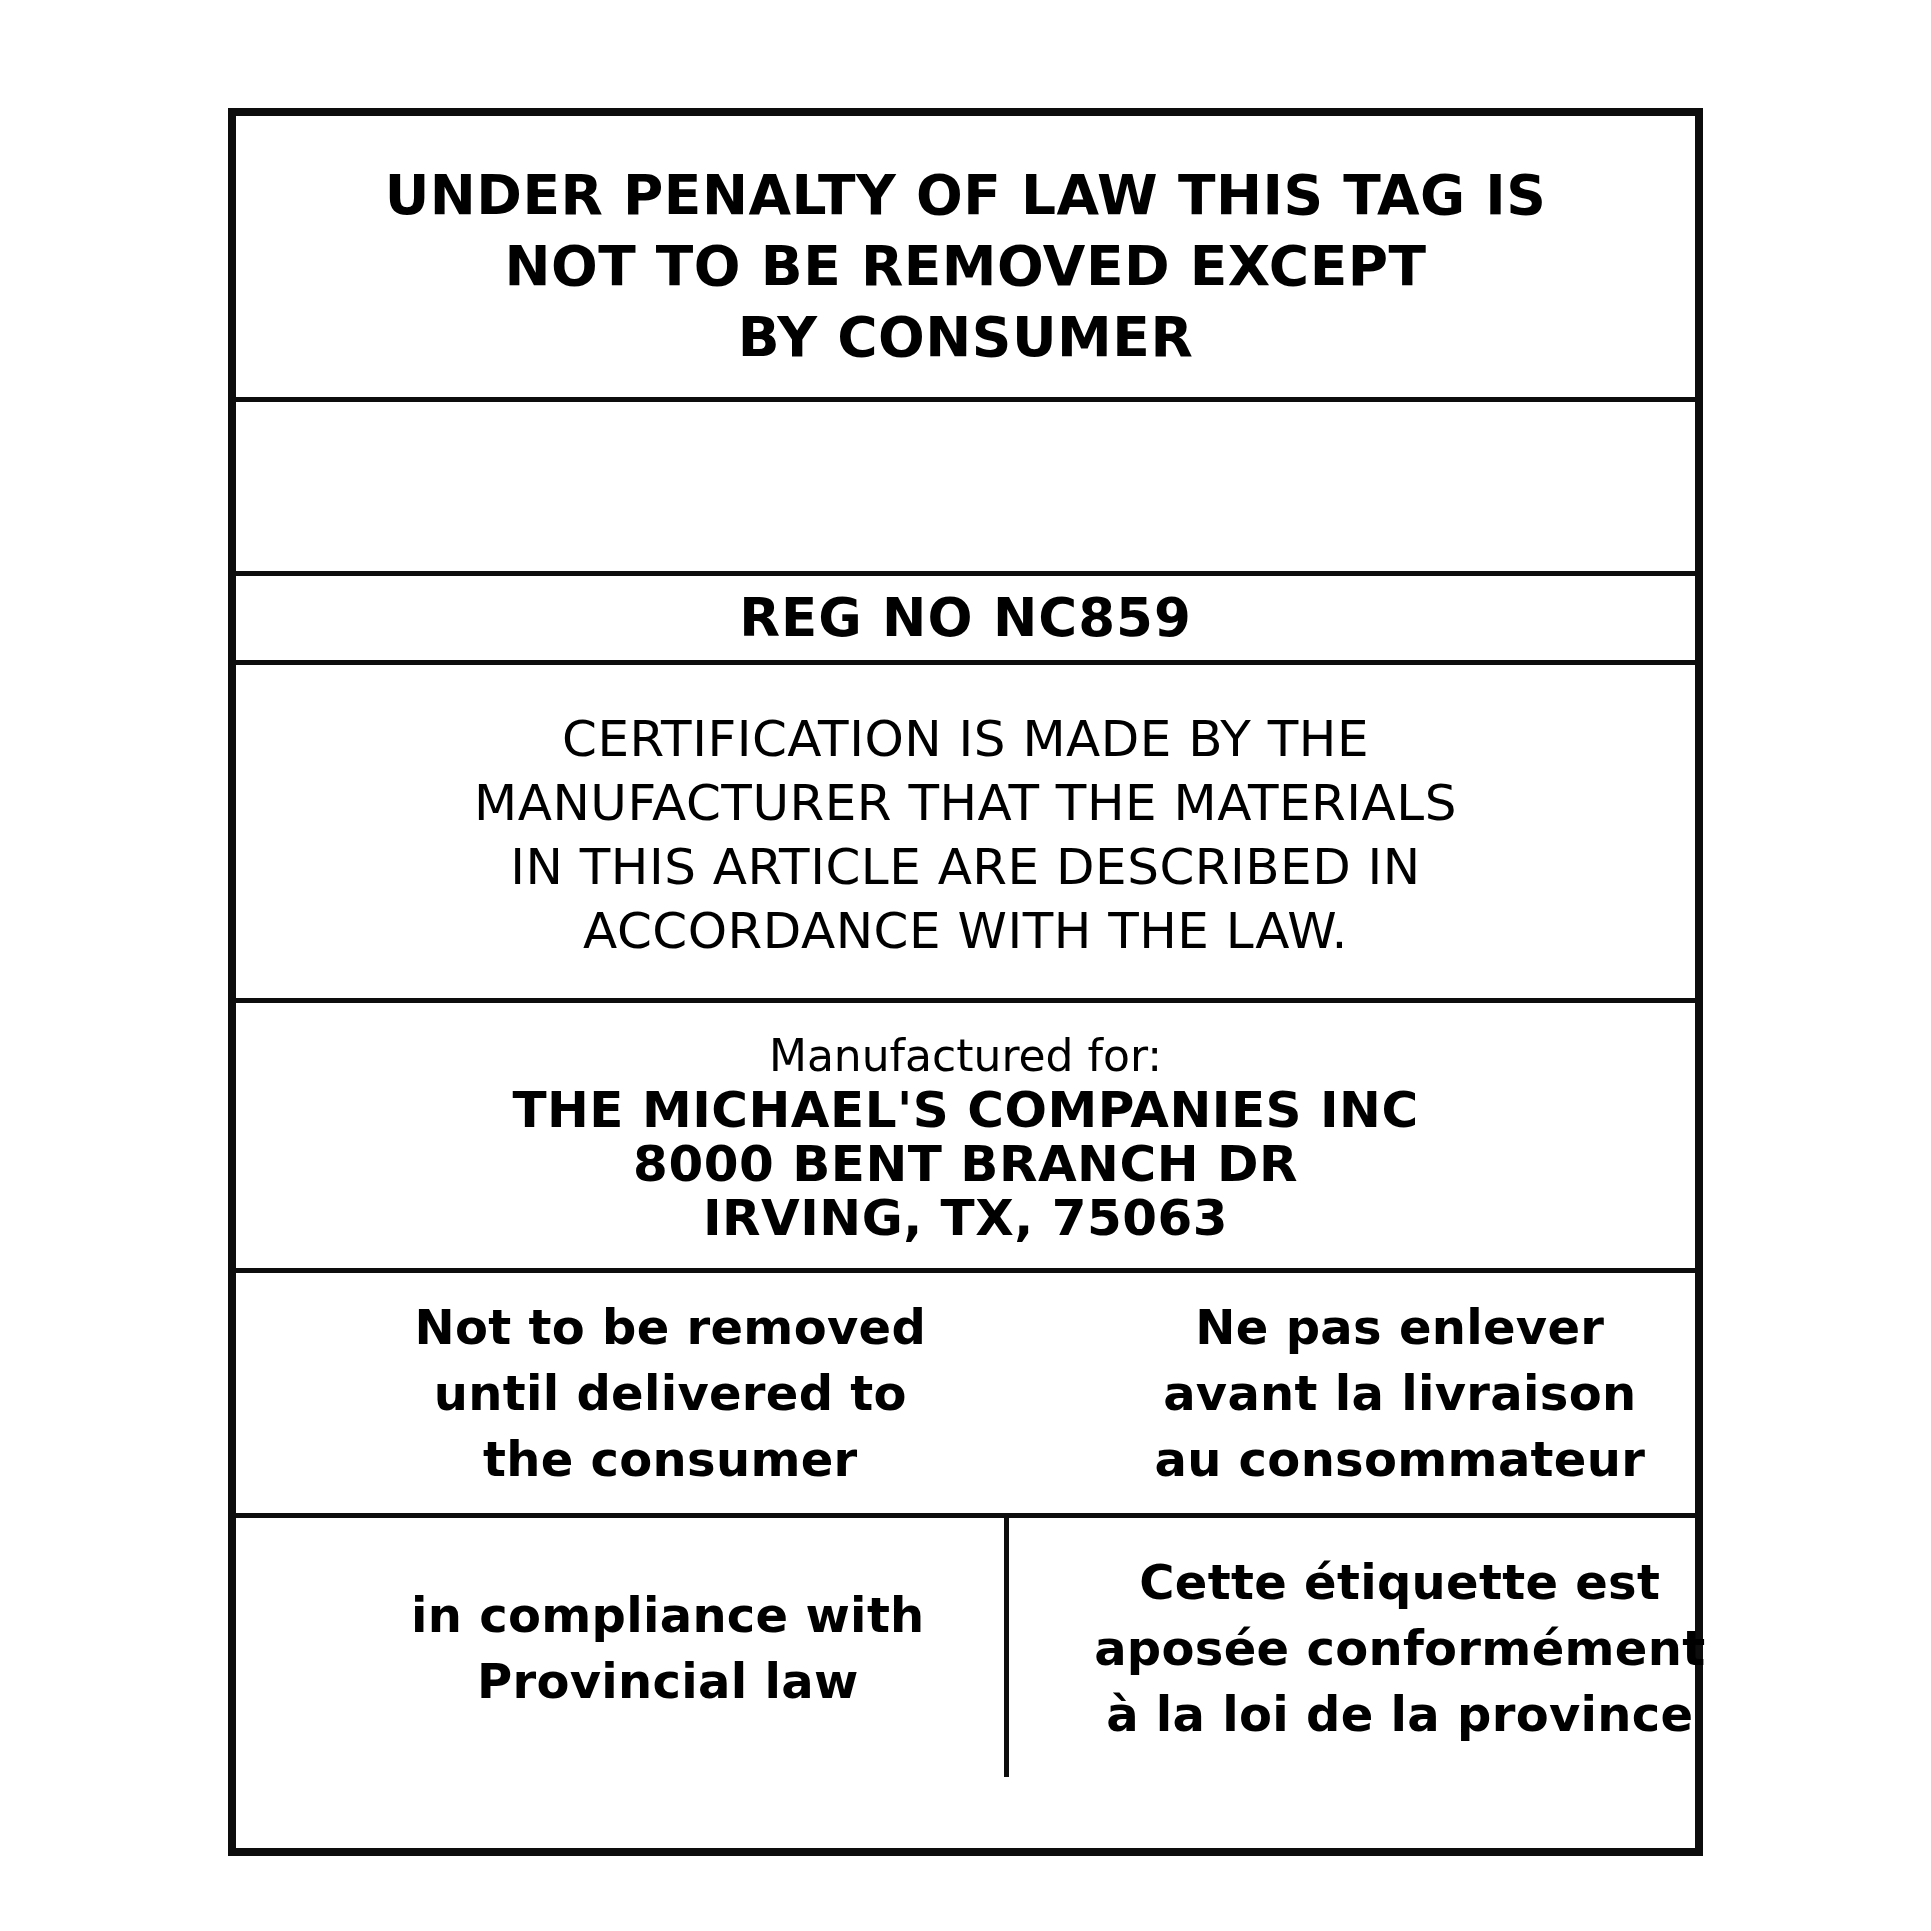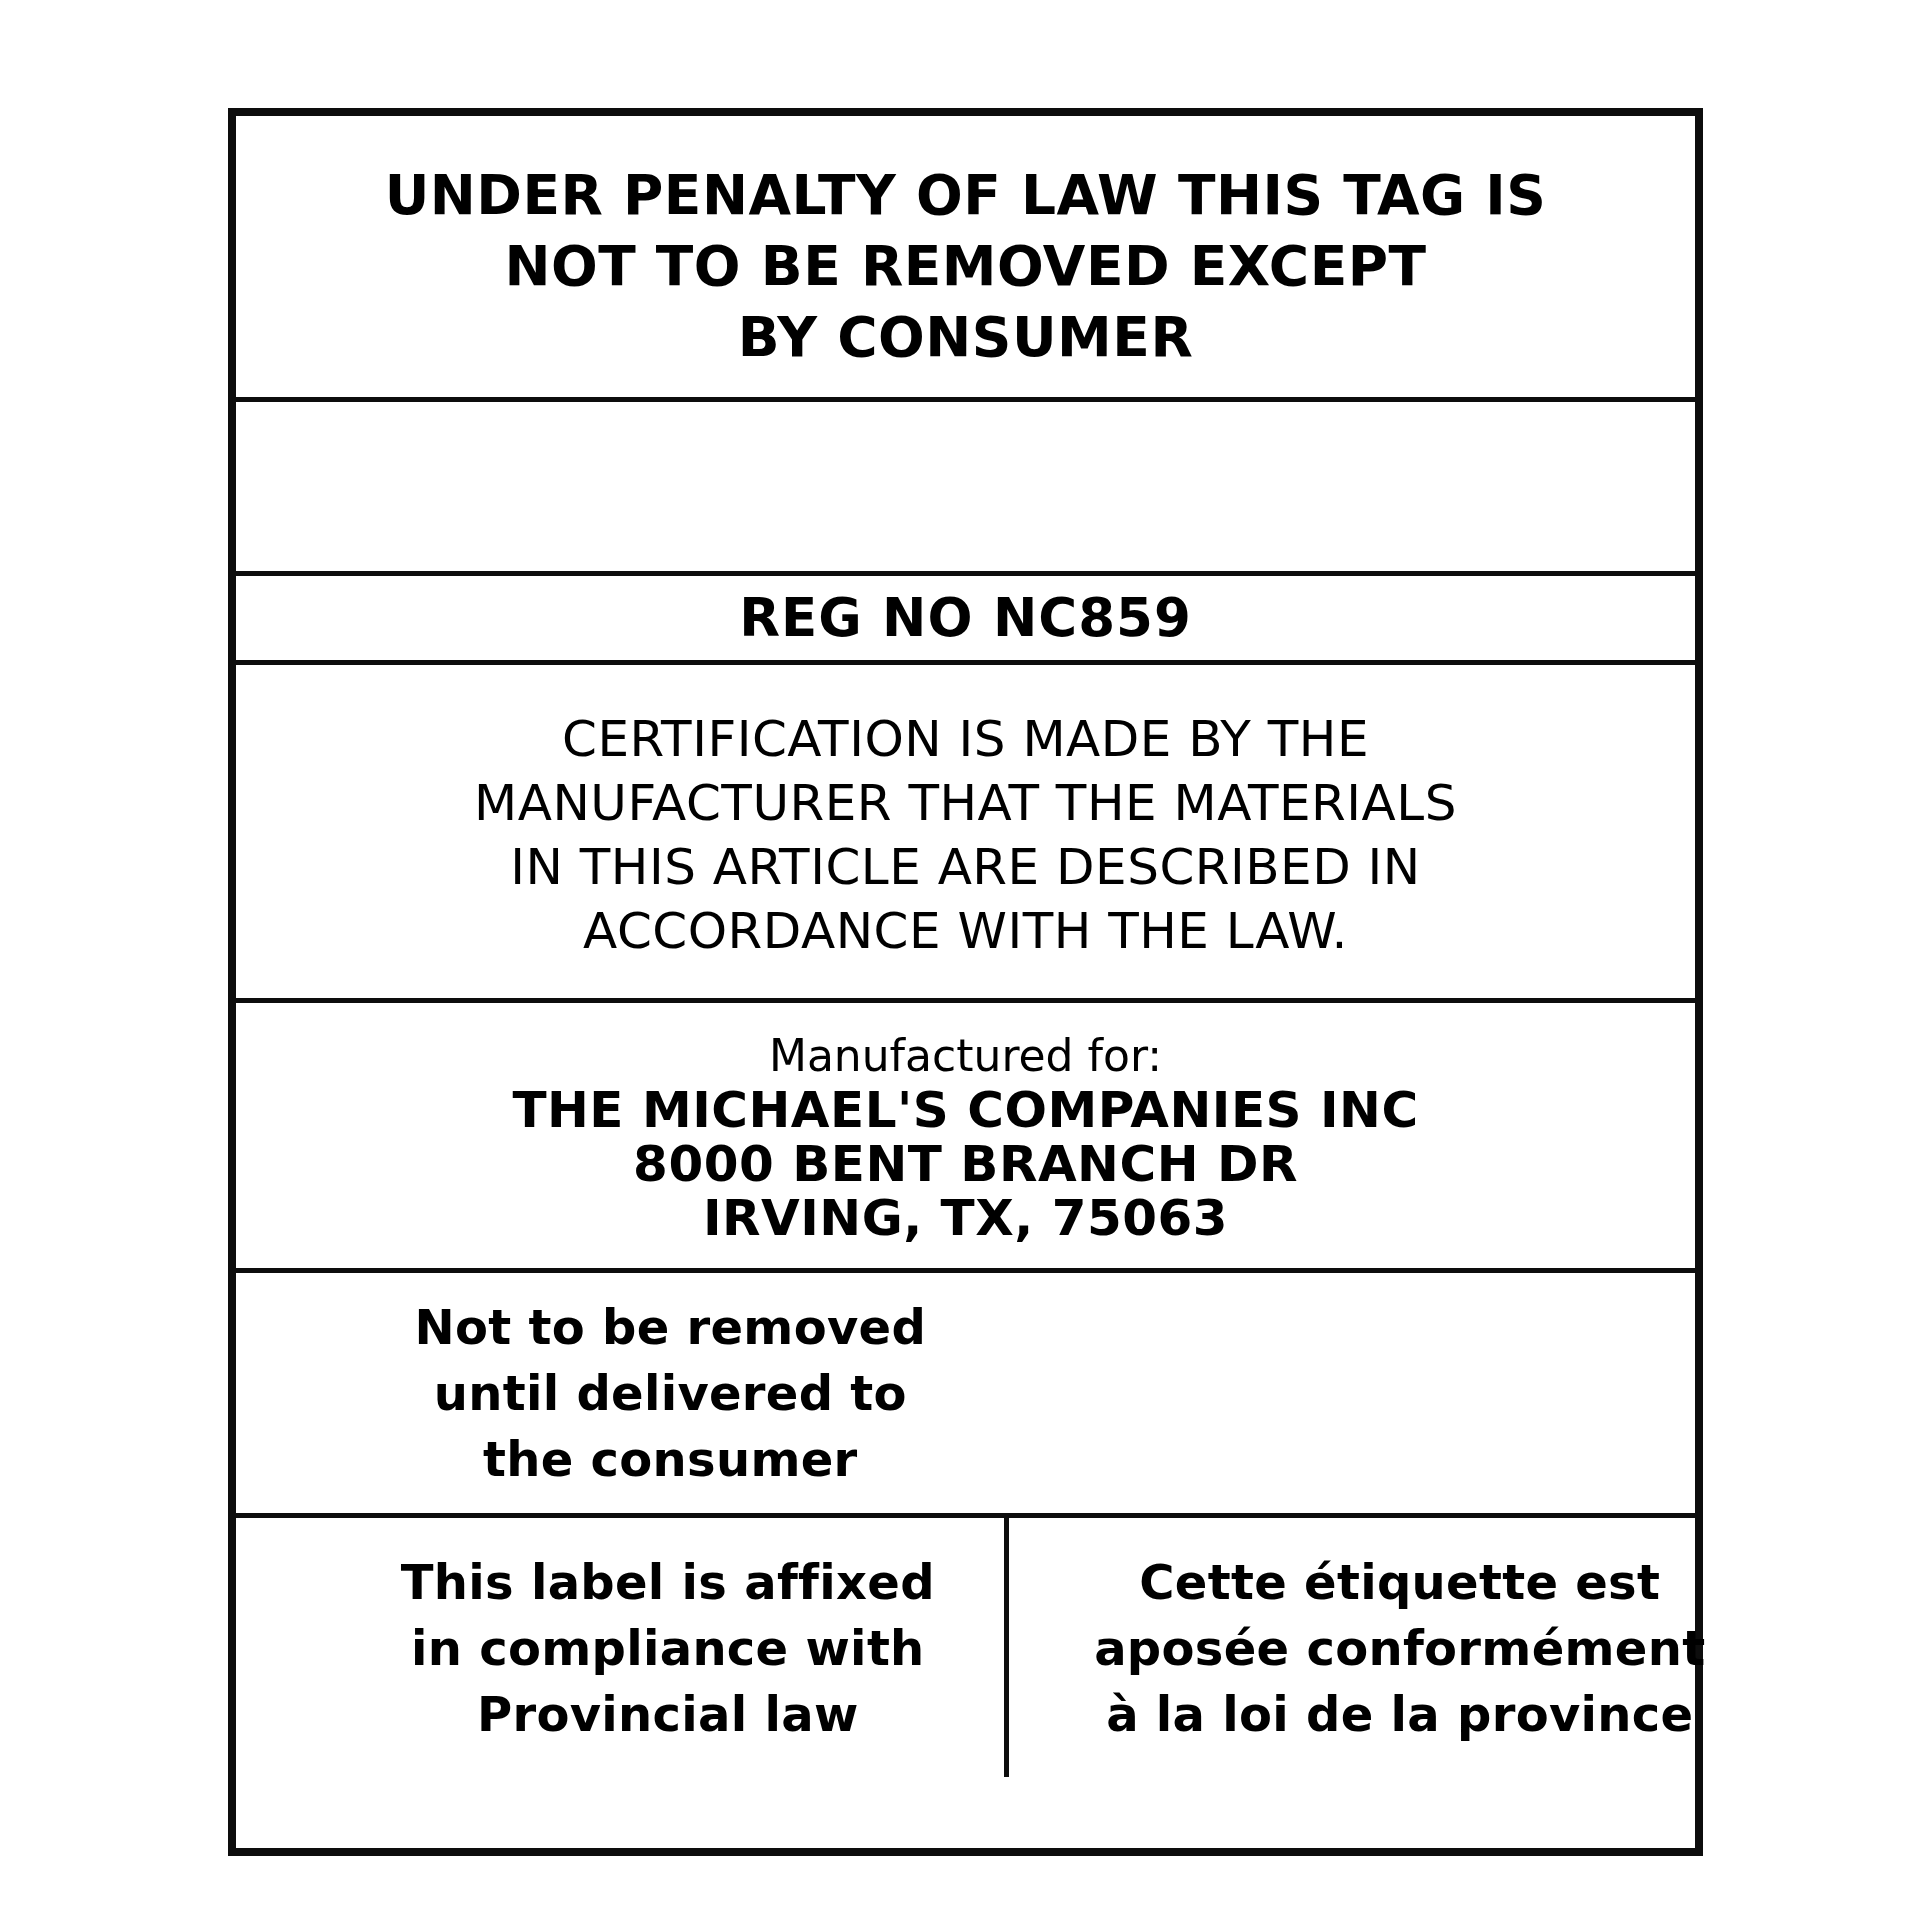--- a/index.html
+++ b/index.html
@@ -156,25 +156,29 @@
     <span class="line">8000 BENT BRANCH DR</span>
     <span class="line">IRVING, TX, 75063</span>
   </div>
 
   <div class="split-row" id="row-removal">
     <div class="cell cell-en">
       <span class="line">Not to be removed</span>
       <span class="line">until delivered to</span>
       <span class="line">the consumer</span>
     </div>
+    <div class="cell cell-fr">
+      <span class="line">Ne pas enlever</span>
+      <span class="line">avant la livraison</span>
+      <span class="line">au consommateur</span>
+    </div>
   </div>
 
   <div class="split-row" id="row-compliance">
     <div class="cell cell-en">
-      <span class="line">This label is affixed</span>
       <span class="line">in compliance with</span>
       <span class="line">Provincial law</span>
     </div>
     <div class="cell cell-fr">
       <span class="line">Cette étiquette est</span>
       <span class="line">aposée conformément</span>
       <span class="line">à la loi de la province</span>
     </div>
   </div>
 

